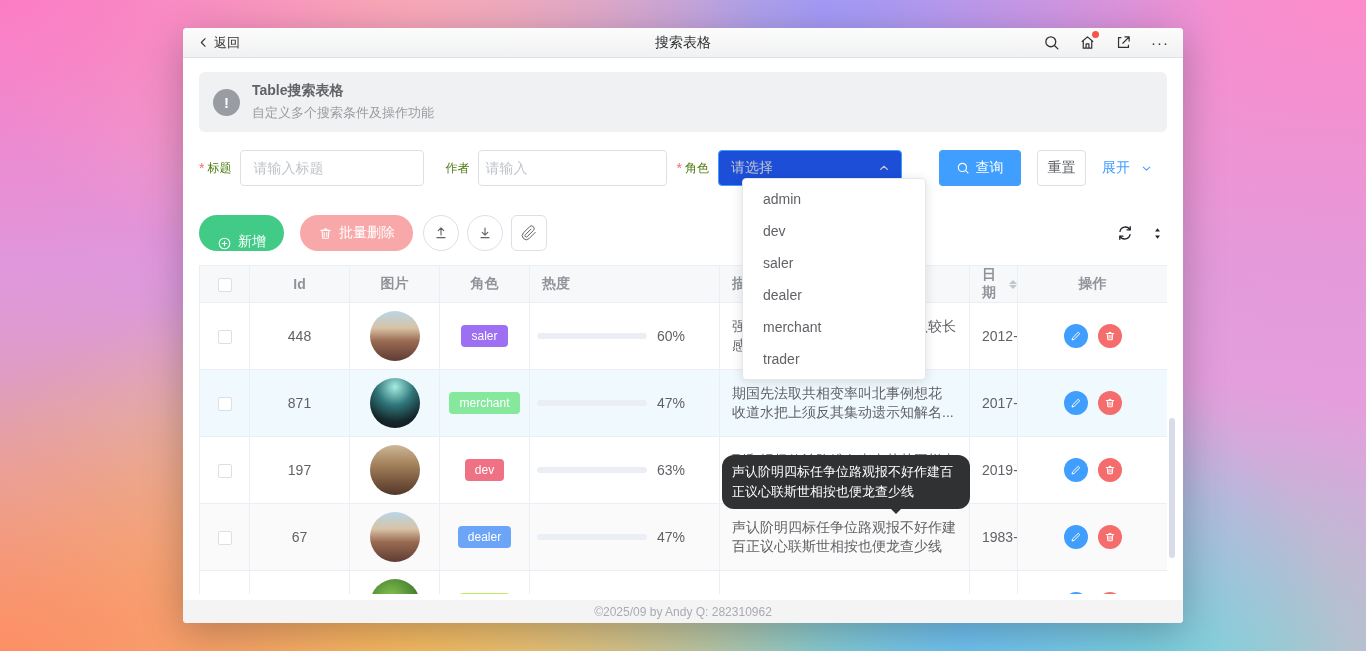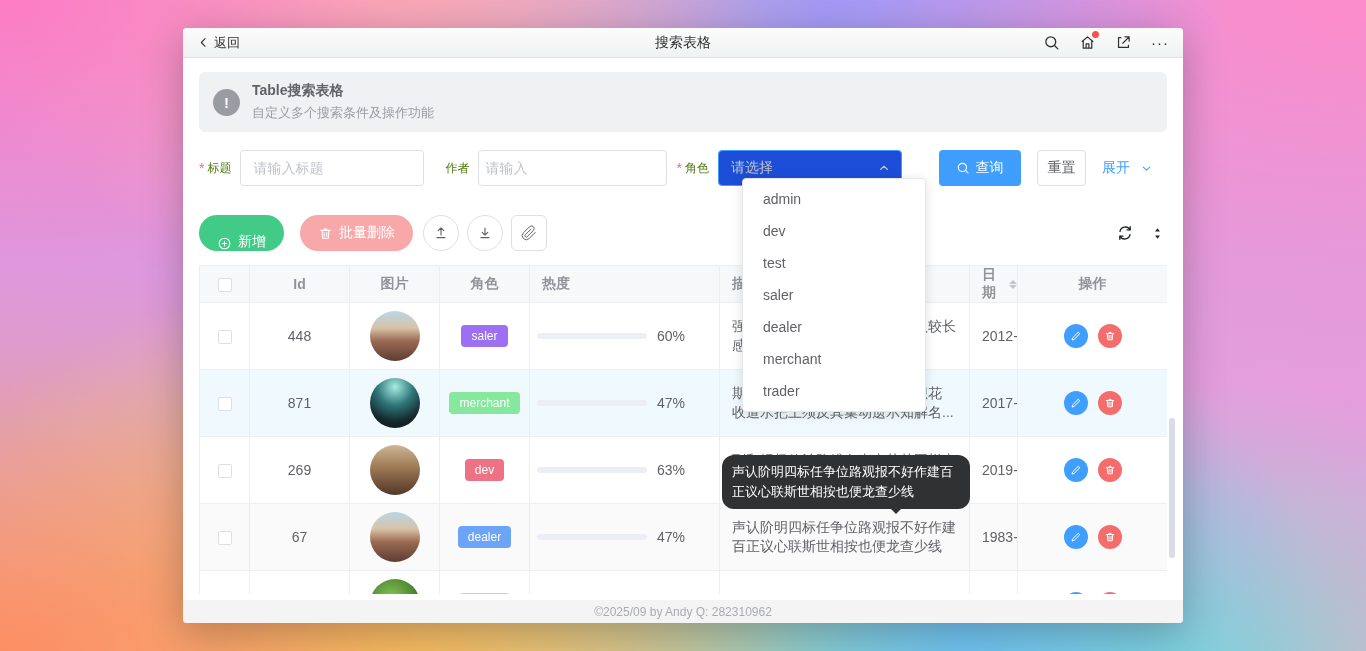--- a/index.html
+++ b/index.html
@@ -352,21 +352,21 @@
                     <svg viewBox="0 0 24 24">
                       <path d="M4.5 7h15M10 7V4.8h4V7M6.5 7l1 12.5h9l1-12.5M10 10.5v6M14 10.5v6" fill="none" stroke="#fff" stroke-width="2" stroke-linecap="round" stroke-linejoin="round"></path>
                     </svg>
                   </button>
           </div>
               </td>
         </tr>
 
         <tr>
           <td class="t-center"><span class="chkbox"></span></td>
-          <td class="t-center">269</td>
+          <td class="t-center">197</td>
           <td>
                 <div class="avatar avatar-door"></div>
               </td>
           <td class="t-center"><span class="badge" style="background: rgb(238, 113, 132);">dev</span></td>
           <td>
                 <div class="heat-cell">
             <span class="track"><span class="fill" style="width: 63%; background: rgb(234, 106, 128);"></span></span>
             <span class="heat-label">63%</span>
                 </div>
               </td>
@@ -446,21 +446,20 @@
               </td>
         </tr>
       </tbody>
         </table>
     </div>
   </div>
 
   <div class="dropdown">
     <div class="opt">admin</div>
     <div class="opt">dev</div>
-    <div class="opt">test</div>
     <div class="opt">saler</div>
     <div class="opt">dealer</div>
     <div class="opt">merchant</div>
     <div class="opt">trader</div>
   </div>
 
   <div class="tooltip">
     <span>声认阶明四标任争位路观报不好作建百正议心联斯世相按也便龙查少线</span>
     <span class="tooltip-arrow"></span>
   </div>

